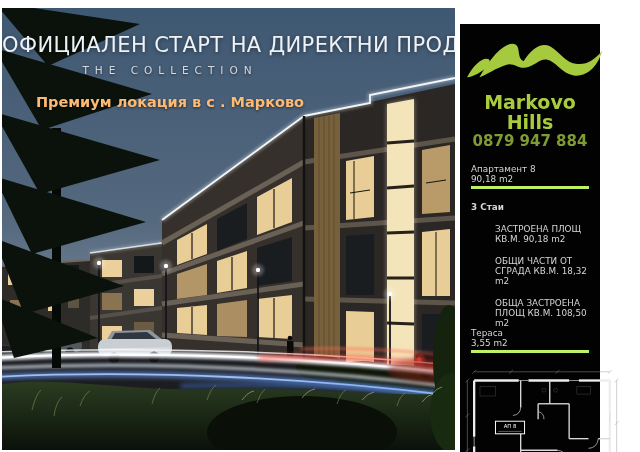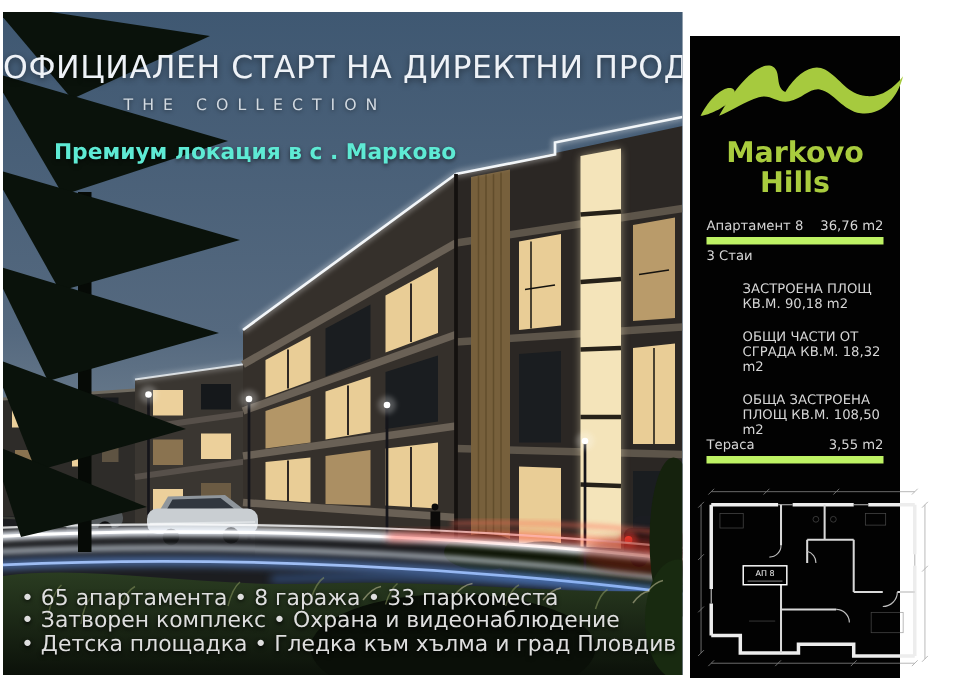--- a/index.html
+++ b/index.html
@@ -8,35 +8,35 @@
   
   .photo{position:absolute;left:2px;top:8px;width:453px;height:442px;overflow:hidden;background:#3f5770;}
   .photo svg.scene{position:absolute;left:0;top:0;width:100%;height:100%;display:block;}
   .headline{position:absolute;top:25px;left:0;width:100%;text-align:center;
             color:#eef2f7;font-size:21px;font-weight:500;letter-spacing:.4px;
             text-shadow:0 1px 4px rgba(0,0,0,.45);white-space:nowrap;}
   .collection{position:absolute;top:56px;left:0;width:336px;text-align:center;
               color:#d3dae1;font-size:10.5px;letter-spacing:6px;font-weight:500;
               text-shadow:0 1px 3px rgba(0,0,0,.5);}
   .subtitle{position:absolute;top:86px;left:0;width:336px;text-align:center;
-            color:#5eead4;font-size:14.5px;font-weight:600;
+            color:#fdba74;font-size:14.5px;font-weight:600;
             text-shadow:0 1px 3px rgba(0,0,0,.55);}
   .features{position:absolute;left:12px;bottom:13px;color:#dedede;font-size:14.6px;
             font-weight:500;line-height:15.4px;text-shadow:0 1px 3px rgba(0,0,0,.85);white-space:nowrap;}
   
   .panel{position:absolute;left:460px;top:24px;width:140px;height:442px;background:#020202;
          color:#d9d9d9;}
   .panel .logo{display:block;margin:12px auto 0;width:150px;height:56px;}
   .brand{color:#a9cc3e;font-size:19px;font-weight:bold;text-align:center;line-height:20px;margin-top:0;}
   .phone{color:#7f9b34;font-size:15px;font-weight:600;text-align:center;line-height:17px;margin-top:1px;}
   .panel-headline{margin:13px 10px 0;color:#ffffff;font-size:12.5px;font-weight:600;
                   line-height:15px;letter-spacing:.3px;}
   .listing{margin:14px 11px 0;font-size:8.8px;color:#d6d6d6;}
-  .uline{display:flex;justify-content:space-between;border-bottom:5px solid #bef264;padding-bottom:2px;}
-  .rooms{margin-top:3px;}
+  .uline{display:flex;justify-content:space-between;border-bottom:3px solid #bef264;padding-bottom:2px;flex-direction:column;}
+  .rooms{margin-top:13px;font-weight:bold;}
   .lrow{margin-top:12px;margin-left:24px;}
   .terr{}
   .plan{display:block;margin:12px auto 0;width:164px;height:126px;}
 </style>
 </head>
 <body>
 
 <div class="canvas">
 
   <div class="photo">
@@ -274,45 +274,41 @@
         <path d="M-8,104 L158,152 L38,186 Z"></path>
         <path d="M-8,168 L144,214 L30,246 Z"></path>
         <path d="M-8,230 L122,278 L22,306 Z"></path>
         <path d="M-8,288 L96,330 L12,350 Z"></path>
       </g>
     </svg>
 
     <div class="headline">ОФИЦИАЛЕН СТАРТ НА ДИРЕКТНИ ПРОДАЖБИ</div>
     <div class="collection">THE COLLECTION</div>
     <div class="subtitle">Премиум локация в с . Марково</div>
-    <div class="features">
-      <div>• 65 апартамента • 8 гаража • 33 паркоместа</div>
-      <div>• Затворен комплекс • Охрана и видеонаблюдение</div>
-      <div>• Детска площадка • Гледка към хълма и град Пловдив</div>
-    </div>
   </div>
 
   <div class="panel">
 
     <svg class="logo" viewBox="0 0 170 62">
       <g fill="#a6ca3e">
         <path d="M8 46 C16 30 28 22 33 26 C36 29 30 37 20 42 C16 44 11 46 8 46 Z"></path>
         <path d="M22 46 C38 17 55 4 63 9 C69 13 64 24 72 28 C81 13 93 6 102 11 C114 18 119 30 133 31
                  C144 32 153 26 161 16 C157 32 145 46 129 44 C115 42 109 28 98 26 C90 25 85 33 75 35
                  C66 37 61 29 52 32 C42 35 30 43 22 46 Z"></path>
       </g>
     </svg>
 
     <div class="brand">Markovo Hills</div>
+    <div class="phone">0879 947 884</div>
 
 
     <div class="listing">
       <div class="uline">
         <span>Апартамент 8</span>
-        <span>36,76 m2</span>
+        <span>90,18 m2</span>
       </div>
       <div class="rooms">3 Стаи</div>
       <div class="lrow">ЗАСТРОЕНА ПЛОЩ КВ.М. 90,18 m2</div>
       <div class="lrow">ОБЩИ ЧАСТИ ОТ СГРАДА КВ.М. 18,32 m2</div>
       <div class="lrow">ОБЩА ЗАСТРОЕНА ПЛОЩ КВ.М. 108,50 m2</div>
       <div class="uline terr">
         <span>Тераса</span>
         <span>3,55 m2</span>
       </div>
     </div>

